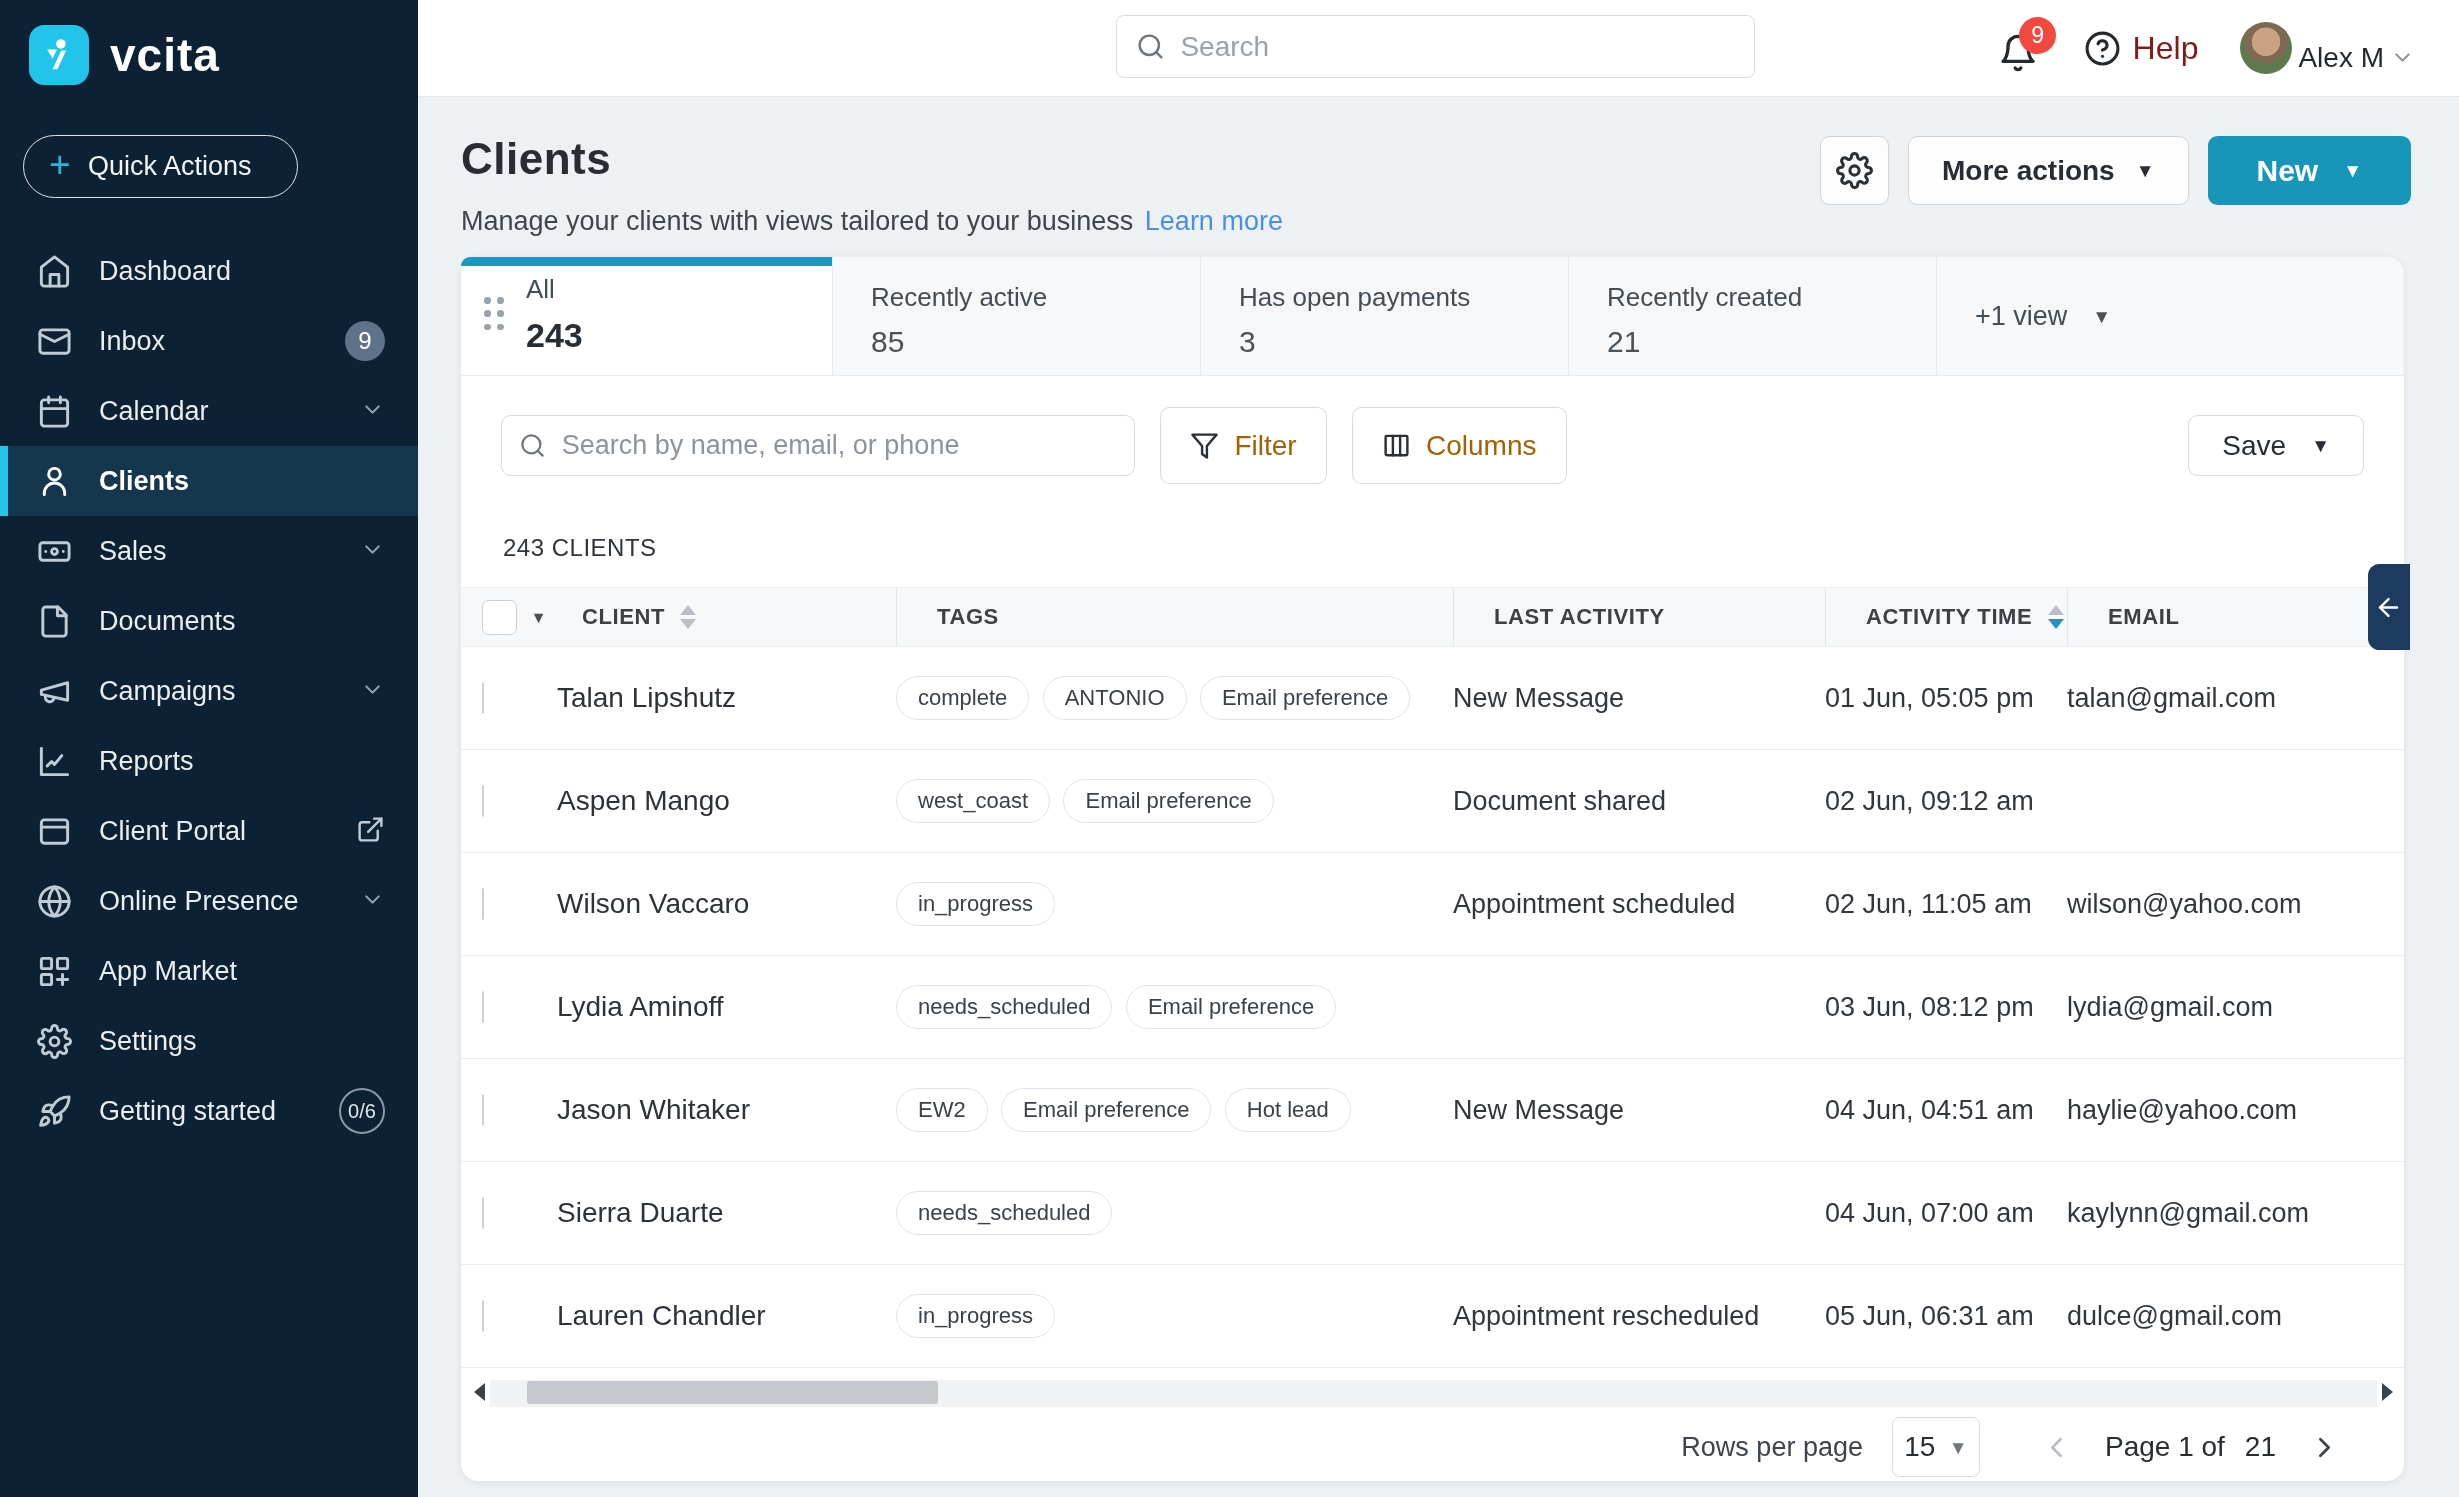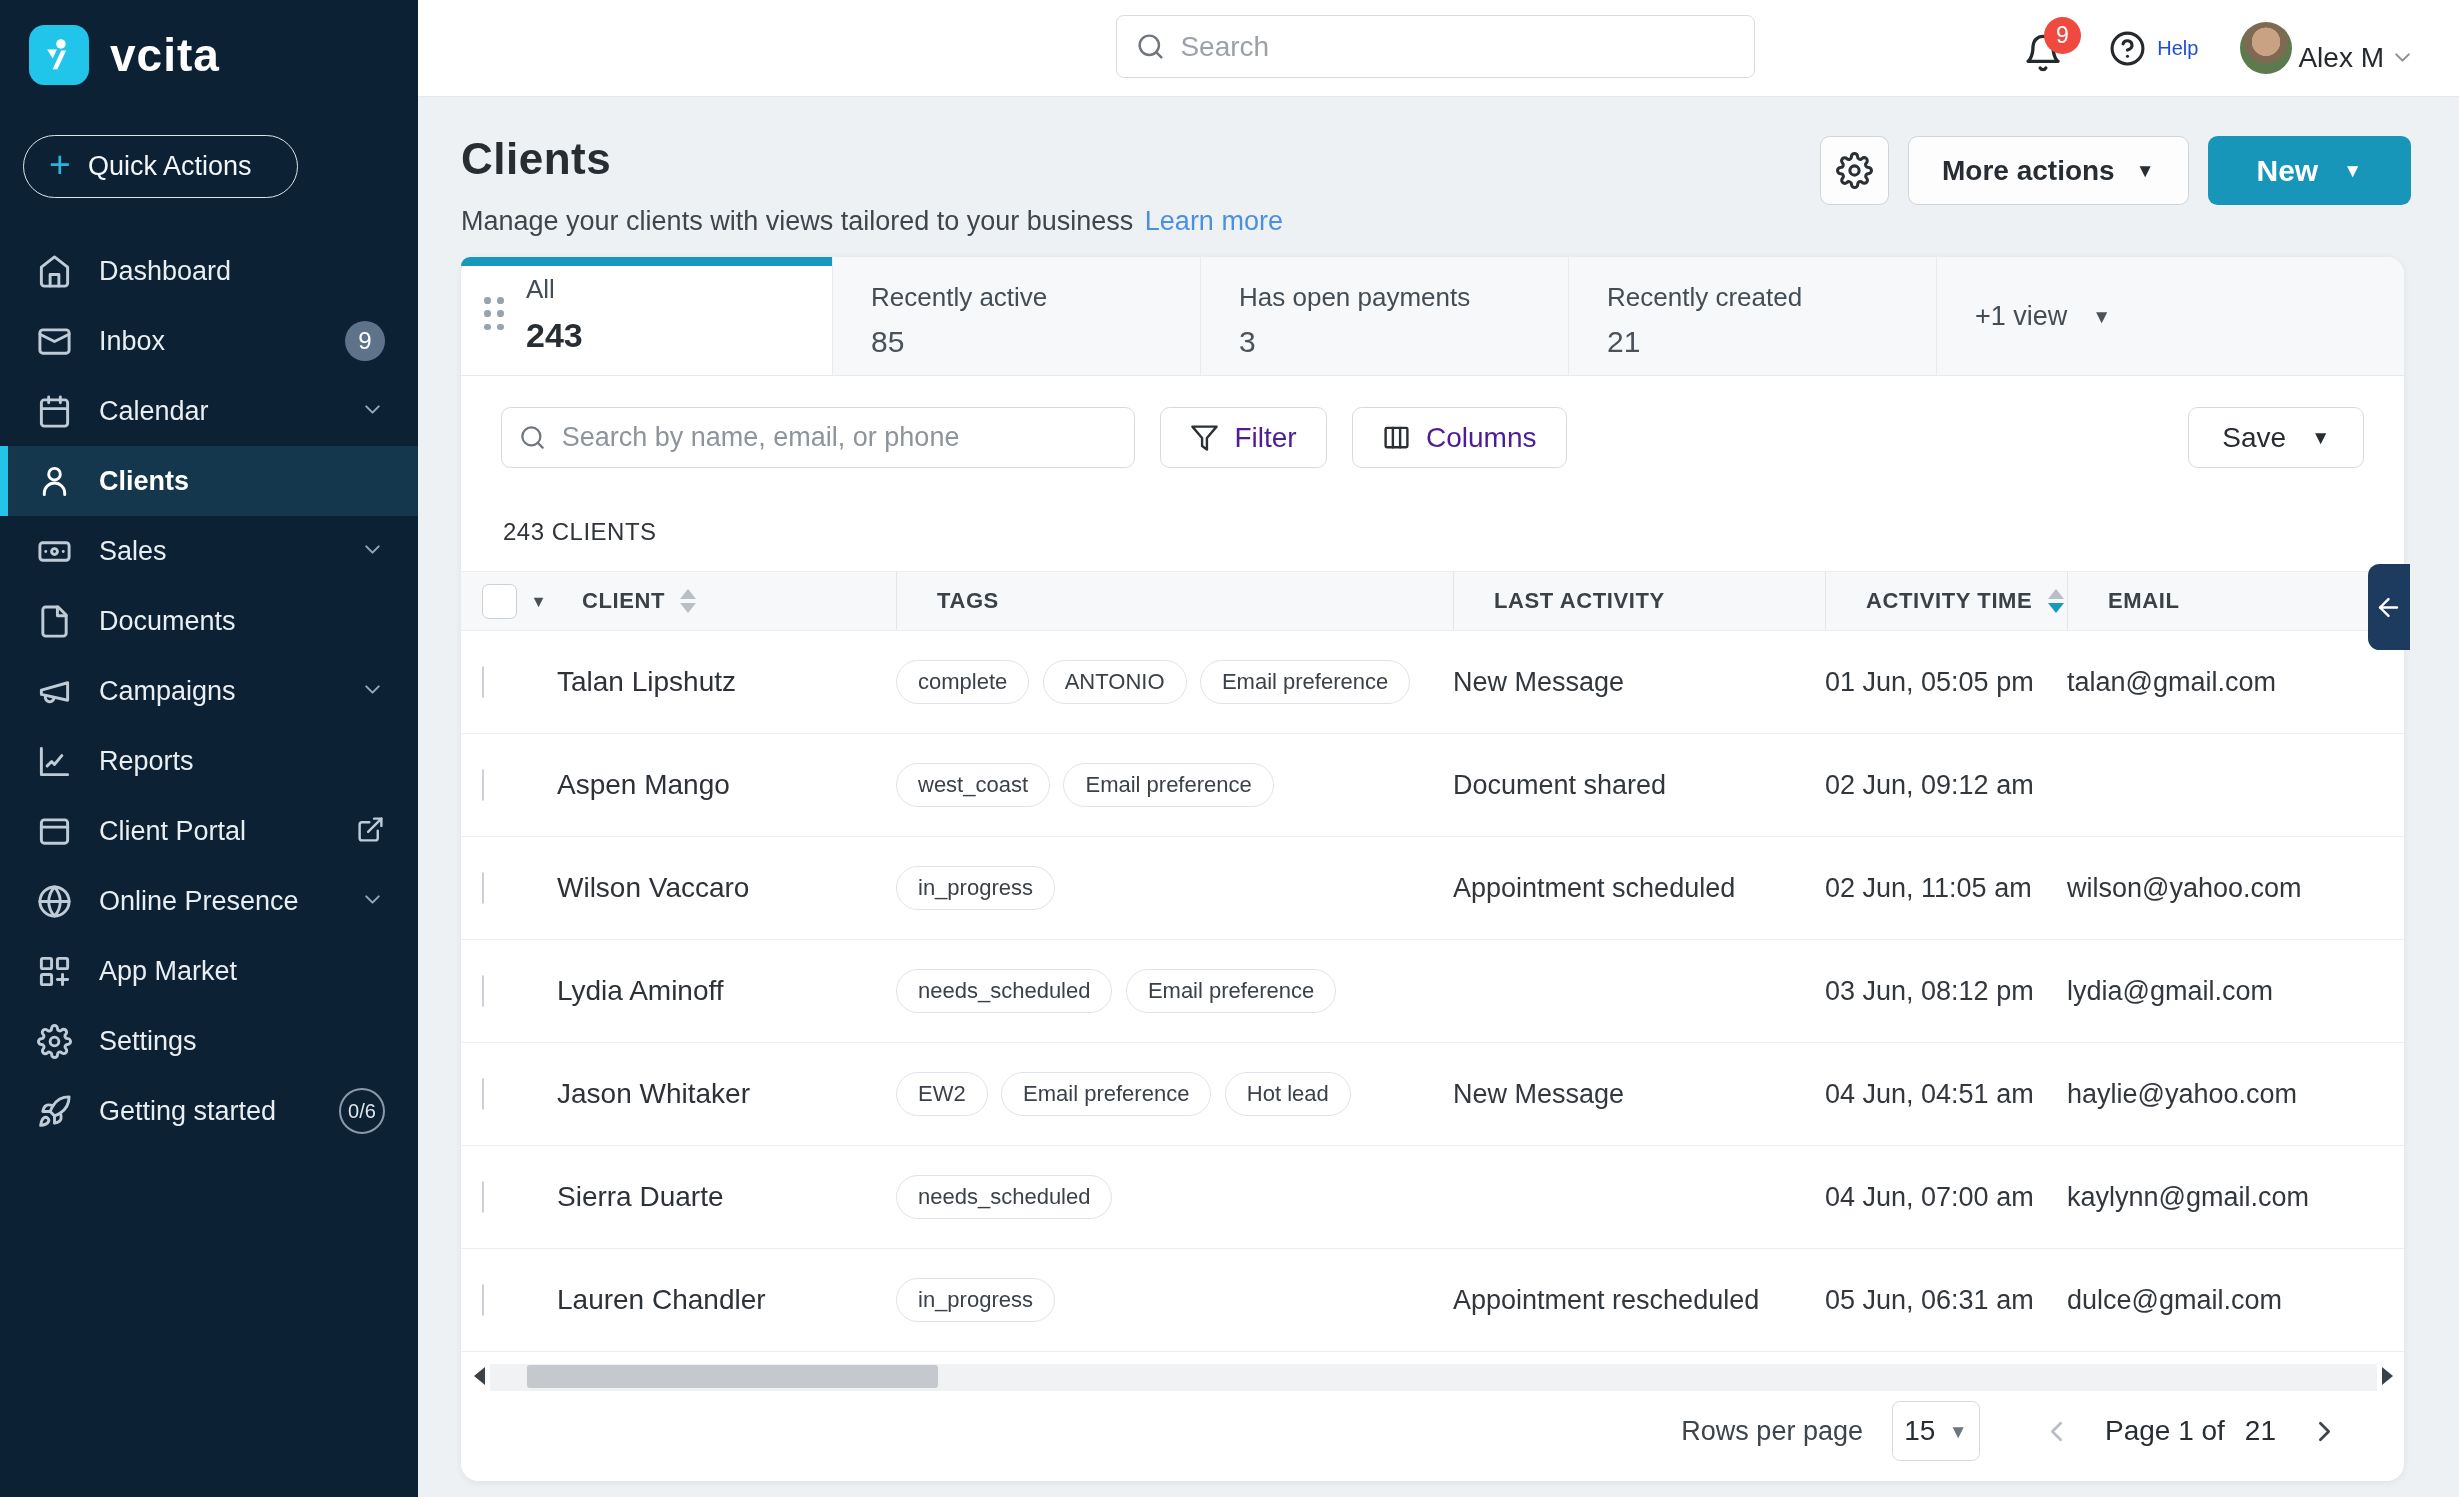--- a/index.html
+++ b/index.html
@@ -40,21 +40,21 @@
   .global-search svg { width:29px; height:29px; stroke:#6f767d; flex:0 0 29px; }
   .global-search input { border:none; outline:none; font-size:28px; color:#333; width:100%; font-family:inherit; }
   .global-search input::placeholder { color:#9aa1a8; }
   .top-right { position:absolute; right:44px; top:0; height:96px; display:flex; align-items:center; gap:42px; }
   .bell-wrap { position:relative; width:44px; height:46px; cursor:pointer; }
   .bell-wrap svg { width:40px; height:40px; stroke:#24292e; margin-top:7.7px; }
   .bell-badge { position:absolute; top:-7.7px; left:21px; min-width:37px; height:37px; border-radius:50%; background:#f04a40;
     color:#fff; font-size:23px; display:flex; align-items:center; justify-content:center; }
   .help-wrap { display:flex; align-items:center; gap:11.5px; cursor:pointer; }
   .help-wrap svg { width:37px; height:37px; stroke:#24292e; }
-  .help-label { font-size:20px; color:#1d4ed8; }
+  .help-label { font-size:32px; color:#7f1d1d; }
   .user-wrap { display:flex; align-items:flex-end; gap:6px; cursor:pointer; }
   .avatar { width:52px; height:52px; border-radius:50%;
     background:radial-gradient(circle at 50% 38%, #c9a183 0 34%, #7e6a52 35% 52%, #5d7a4e 53% 100%); }
   .user-name { font-size:28px; color:#24292e; }
   .user-wrap .uchev svg { width:25px; height:25px; stroke:#8a9096; }
 
   
   .main { position:absolute; left:418px; top:96px; width:2041px; height:1402px; }
   .page-title { position:absolute; left:43px; top:38px; font-size:44px; font-weight:800; color:#272d33; letter-spacing:0.5px; }
   .page-sub { position:absolute; left:43px; top:110px; font-size:27px; color:#3e454c; }
@@ -86,22 +86,22 @@
   .drag-dots i { width:6.7px; height:6.7px; border-radius:50%; background:#9aa2ab; }
   .more-views { display:flex; align-items:center; gap:25px; padding-left:38px; font-size:27px; color:#434d56; cursor:pointer; }
   .more-views .caret { color:#4a525a; }
 
   
   .toolbar { display:flex; align-items:center; margin:31px 40px 0 40px; gap:25px; }
   .t-search { width:634px; height:61px; border:1.9px solid #d7dadd; border-radius:9.6px; display:flex; align-items:center; gap:15.4px; padding:0 17.3px; }
   .t-search svg { width:27px; height:27px; stroke:#6f767d; flex:0 0 27px; }
   .t-search input { border:none; outline:none; font-size:27px; color:#333; width:100%; font-family:inherit; }
   .t-search input::placeholder { color:#8d949b; }
-  .t-btn { height:61px; padding:0 29px; border:1.9px solid #d7dadd; border-radius:9.6px; background:#fff;
-    display:flex; align-items:center; gap:15.4px; font-size:28px; color:#4c1d95; cursor:pointer; }
+  .t-btn { height:77px; padding:0 29px; border:1.9px solid #d7dadd; border-radius:9.6px; background:#fff;
+    display:flex; align-items:center; gap:15.4px; font-size:28px; color:#a16207; cursor:pointer; }
   .t-btn svg { width:29px; height:29px; stroke:#2a3036; }
   .save-btn { margin-left:auto; height:61px; padding:0 33px; border:1.9px solid #d7dadd; border-radius:9.6px; background:#fff;
     display:flex; align-items:center; gap:25px; font-size:28px; color:#272d33; cursor:pointer; }
 
   .count-label { margin:50px 0 0 42px; font-size:24px; color:#2f353b; letter-spacing:0.5px; }
 
   
   .thead { display:grid; grid-template-columns:96px 339px 557px 372px 242px 1fr; height:60px; margin-top:25px;
     background:#f7f8f9; border-top:1px solid #ebedef; border-bottom:1px solid #ebedef; align-items:center; }
   .th { font-size:22px; font-weight:700; color:#3a4147; letter-spacing:0.6px; display:flex; align-items:center; gap:15.4px; height:100%; }

